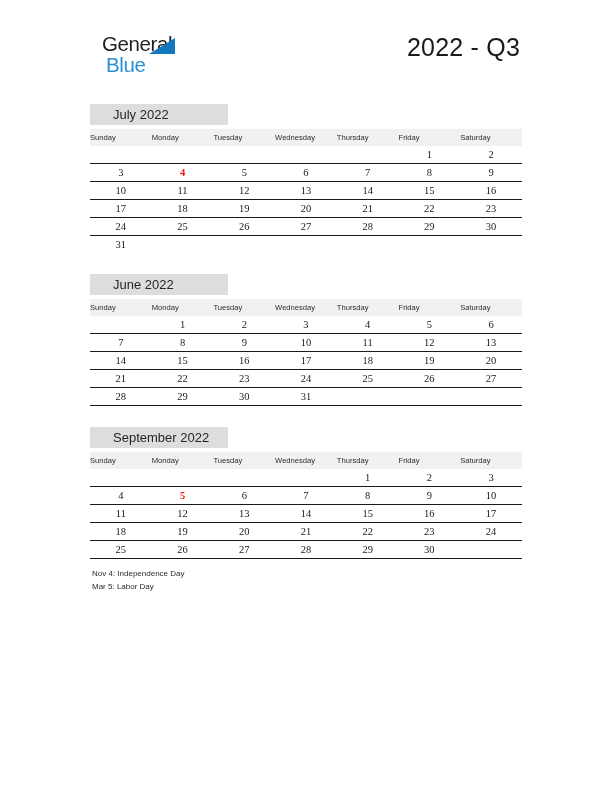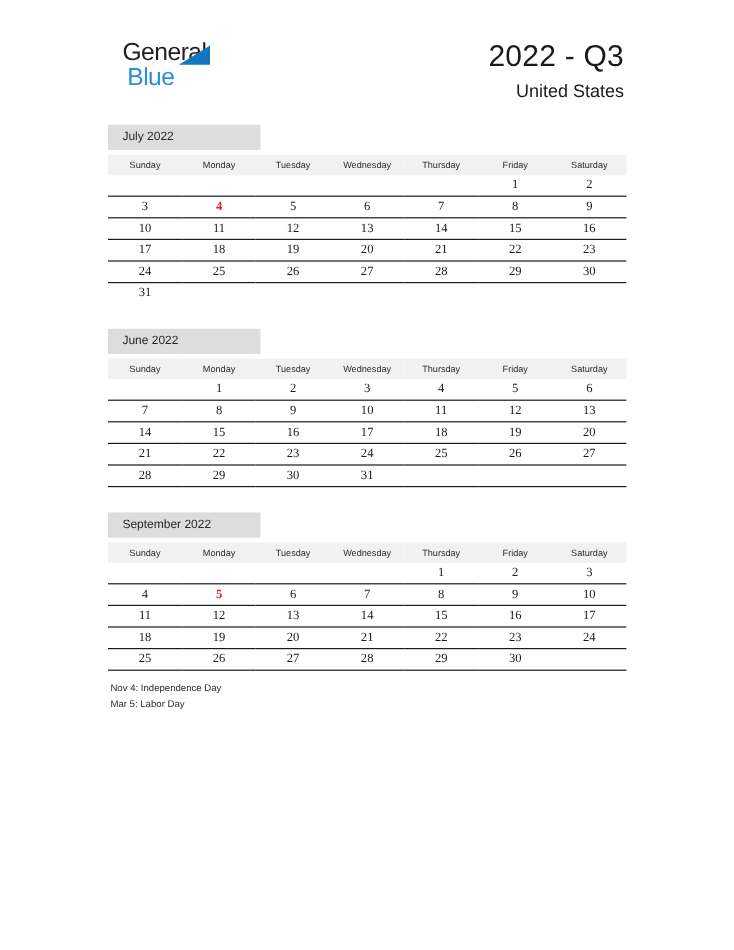--- a/index.html
+++ b/index.html
@@ -86,39 +86,39 @@
     position: absolute;
     left: 90px;
     top: 104px;
     width: 432px;
   }
   .month-block { margin-bottom: 21px; }
 
   .month-name {
     display: inline-block;
     background: #dddddd;
-    font-size: 10px;
+    font-size: 13px;
     color: #262626;
-    padding: 4px 10px 4px 12px;
+    padding: 4px 10px 4px 23px;
     min-width: 105px;
     line-height: 13px;
   }
 
   table.cal {
     border-collapse: collapse;
     width: 432px;
     margin-top: 4px;
     table-layout: fixed;
   }
   table.cal th {
     background: #f1f1f1;
     font-size: 7.6px;
     font-weight: normal;
     color: #2b2b2b;
-    text-align: center;
+    text-align: left;
     padding: 4px 0 4px 0;
     border: none;
     line-height: 9px;
   }
   table.cal td {
     font-family: "Liberation Serif", serif;
     font-size: 10.5px;
     color: #1a1a1a;
     text-align: center;
     height: 17px;
@@ -150,21 +150,20 @@
 <div class="page-header">
 
   <div class="logo">
     <span class="logo-general">General</span>
     <span class="logo-triangle"></span>
     <span class="logo-blue">Blue</span>
   </div>
 
   <div class="title-block">
     <div class="title-main">2022 - Q3</div>
-    <div class="title-sub">United States</div>
   </div>
 
 </div>
 
 <div class="months" id="months-container">
     <div class="month-block"><div class="month-name">July 2022</div><table class="cal">
         <thead>
           <tr>
             <th>Sunday</th>
             <th>Monday</th>

